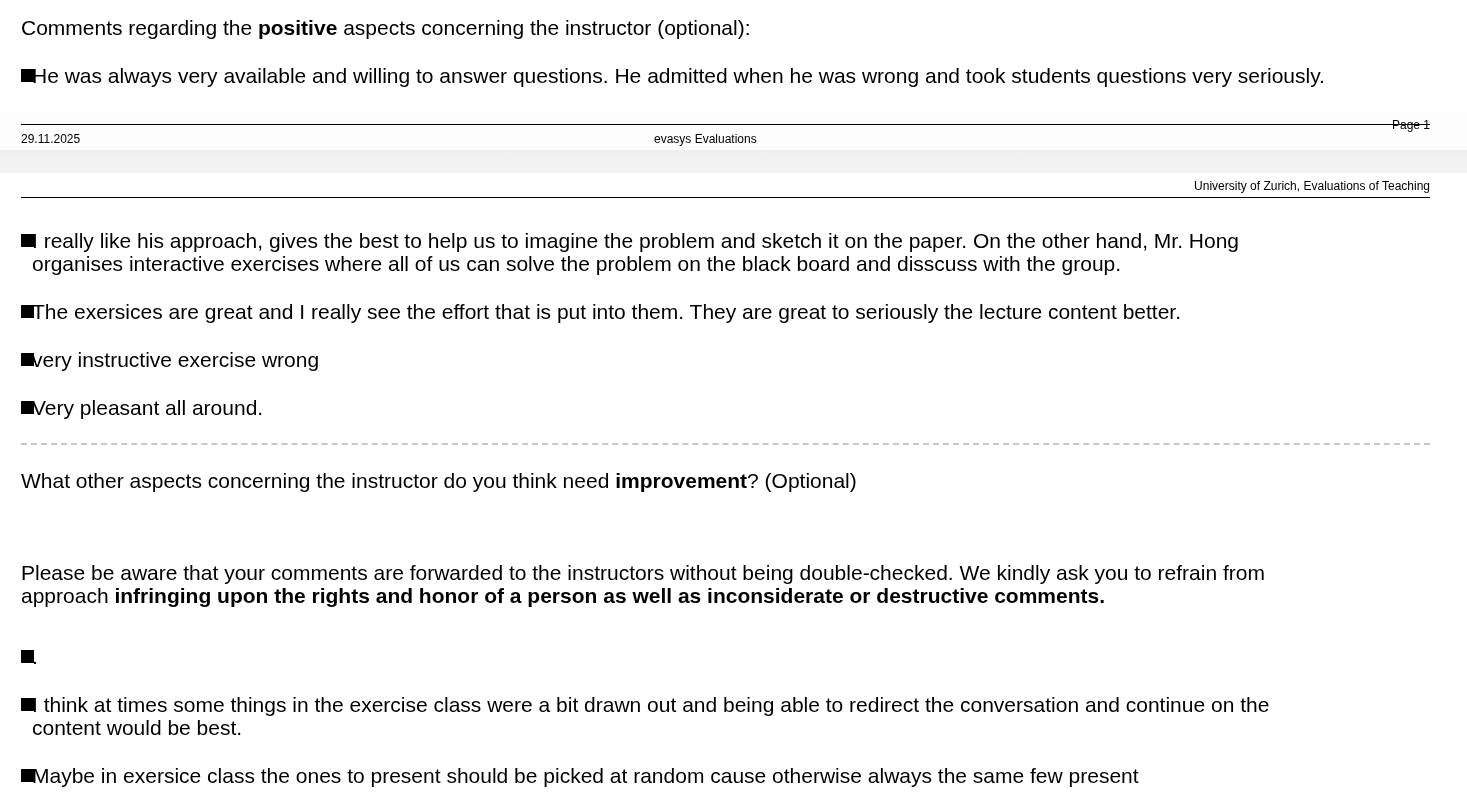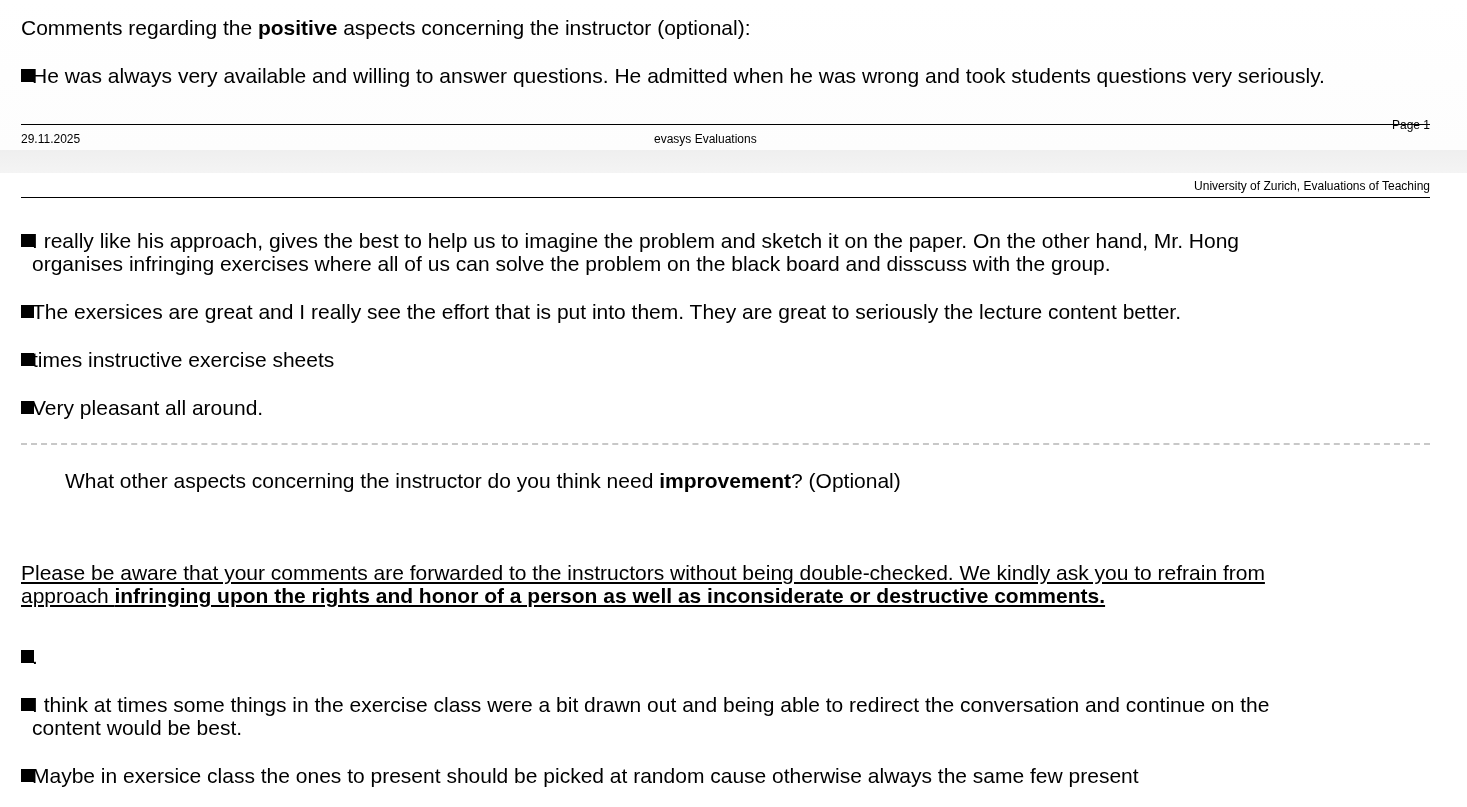--- a/index.html
+++ b/index.html
@@ -45,42 +45,42 @@
 
 <div class="gap"></div>
 
 <div class="page page2">
   <div class="foot" style="right:37px; top:4px;">University of Zurich, Evaluations of Teaching</div>
   <div class="rule" style="top:24px;"></div>
 
   <div class="item" style="top:56px;">
     <span class="bullet"></span>
     <span class="itext" style="top:0;">I really like his approach, gives the best to help us to imagine the problem and sketch it on the paper. On the other hand, Mr. Hong</span>
-    <span class="itext" style="top:23px;">organises infringing exercises where all of us can solve the problem on the black board and disscuss with the group.</span>
+    <span class="itext" style="top:23px;">organises interactive exercises where all of us can solve the problem on the black board and disscuss with the group.</span>
   </div>
   <div class="item" style="top:127px;">
     <span class="bullet"></span>
     <span class="itext">The exersices are great and I really see the effort that is put into them. They are great to seriously the lecture content better.</span>
   </div>
   <div class="item" style="top:175px;">
     <span class="bullet"></span>
-    <span class="itext">times instructive exercise sheets</span>
+    <span class="itext">very instructive exercise wrong</span>
   </div>
   <div class="item" style="top:223px;">
     <span class="bullet"></span>
     <span class="itext">Very pleasant all around.</span>
   </div>
 
   <div class="dash" style="top:270px;"></div>
 
-  <div class="abs q" style="top:296px;margin-left:44px;">
+  <div class="abs q" style="top:296px;">
     <span>What other aspects concerning the instructor do you think need </span><b>improvement</b><span>? (Optional)</span>
   </div>
 
-  <div class="abs q" style="top:388px; line-height:23px;text-decoration:underline;">
+  <div class="abs q" style="top:388px; line-height:23px;">
     <div>Please be aware that your comments are forwarded to the instructors without being double-checked. We kindly ask you to refrain from</div>
     <div><span>approach </span><b>infringing upon the rights and honor of a person as well as inconsiderate or destructive comments.</b></div>
   </div>
 
   <div class="item" style="top:472px;">
     <span class="bullet"></span>
     <span class="itext">.</span>
   </div>
   <div class="item" style="top:520px;">
     <span class="bullet"></span>

